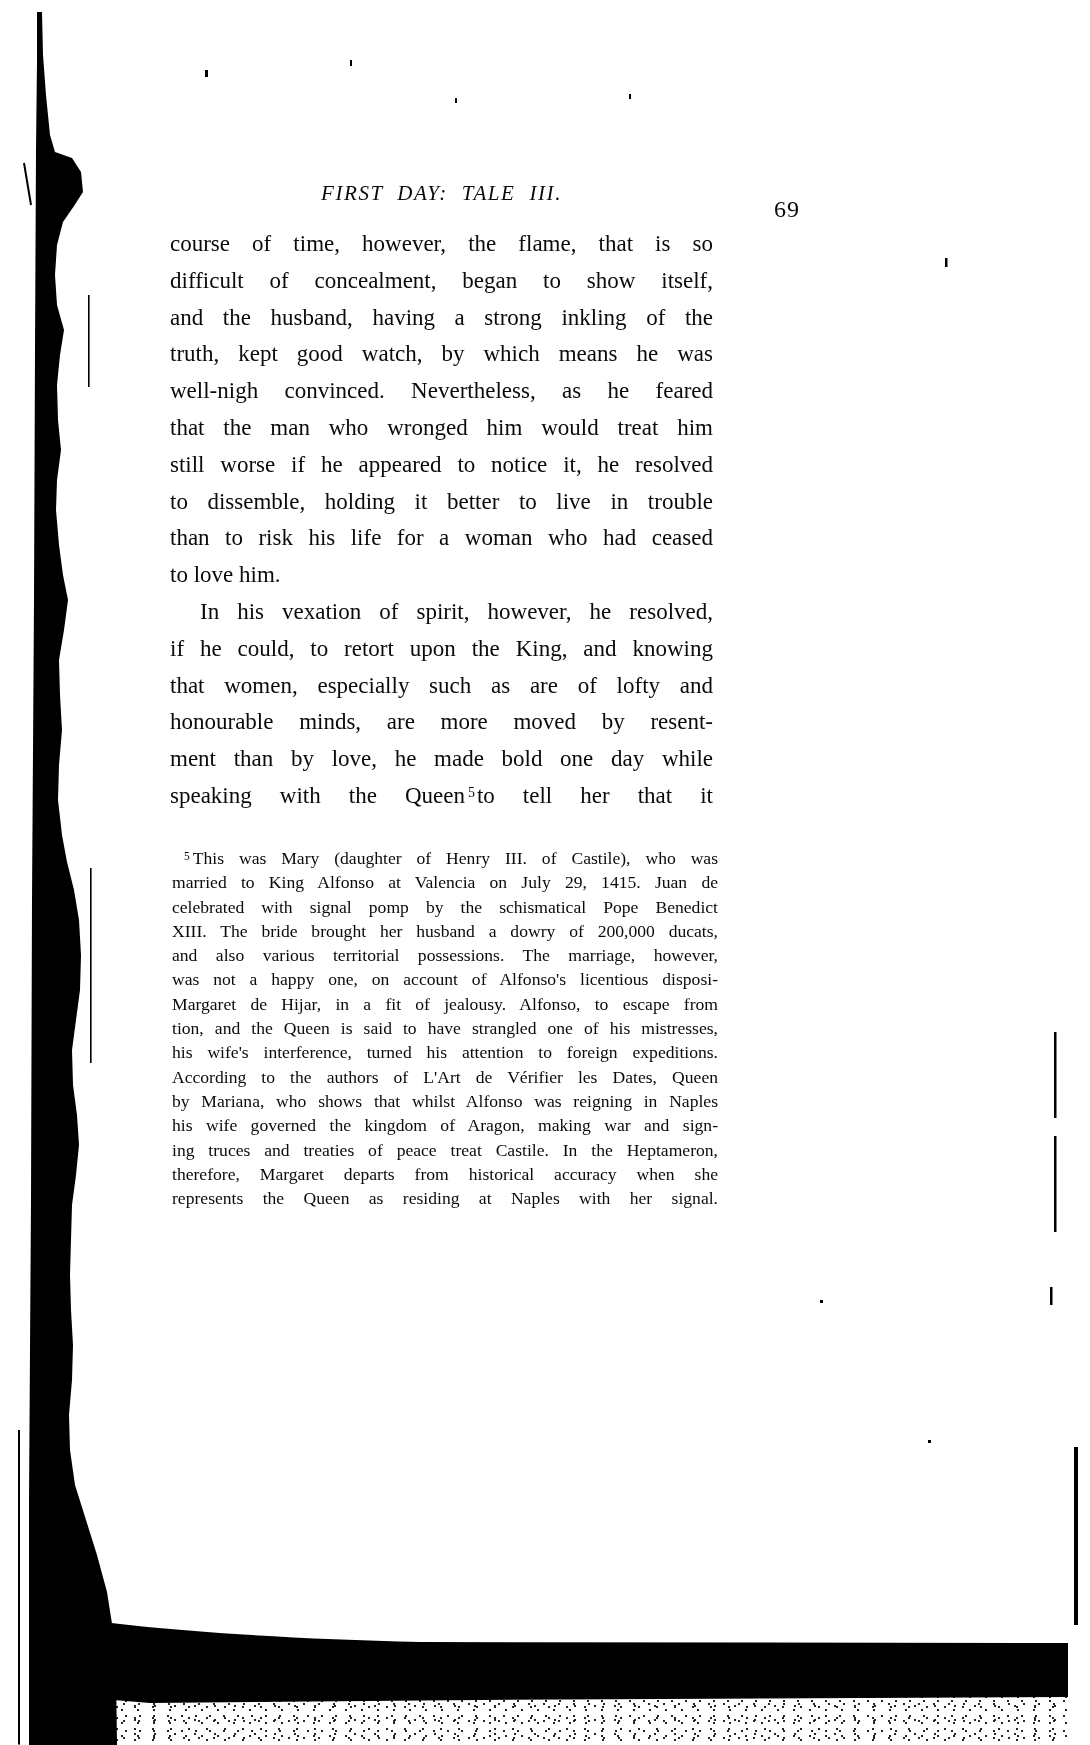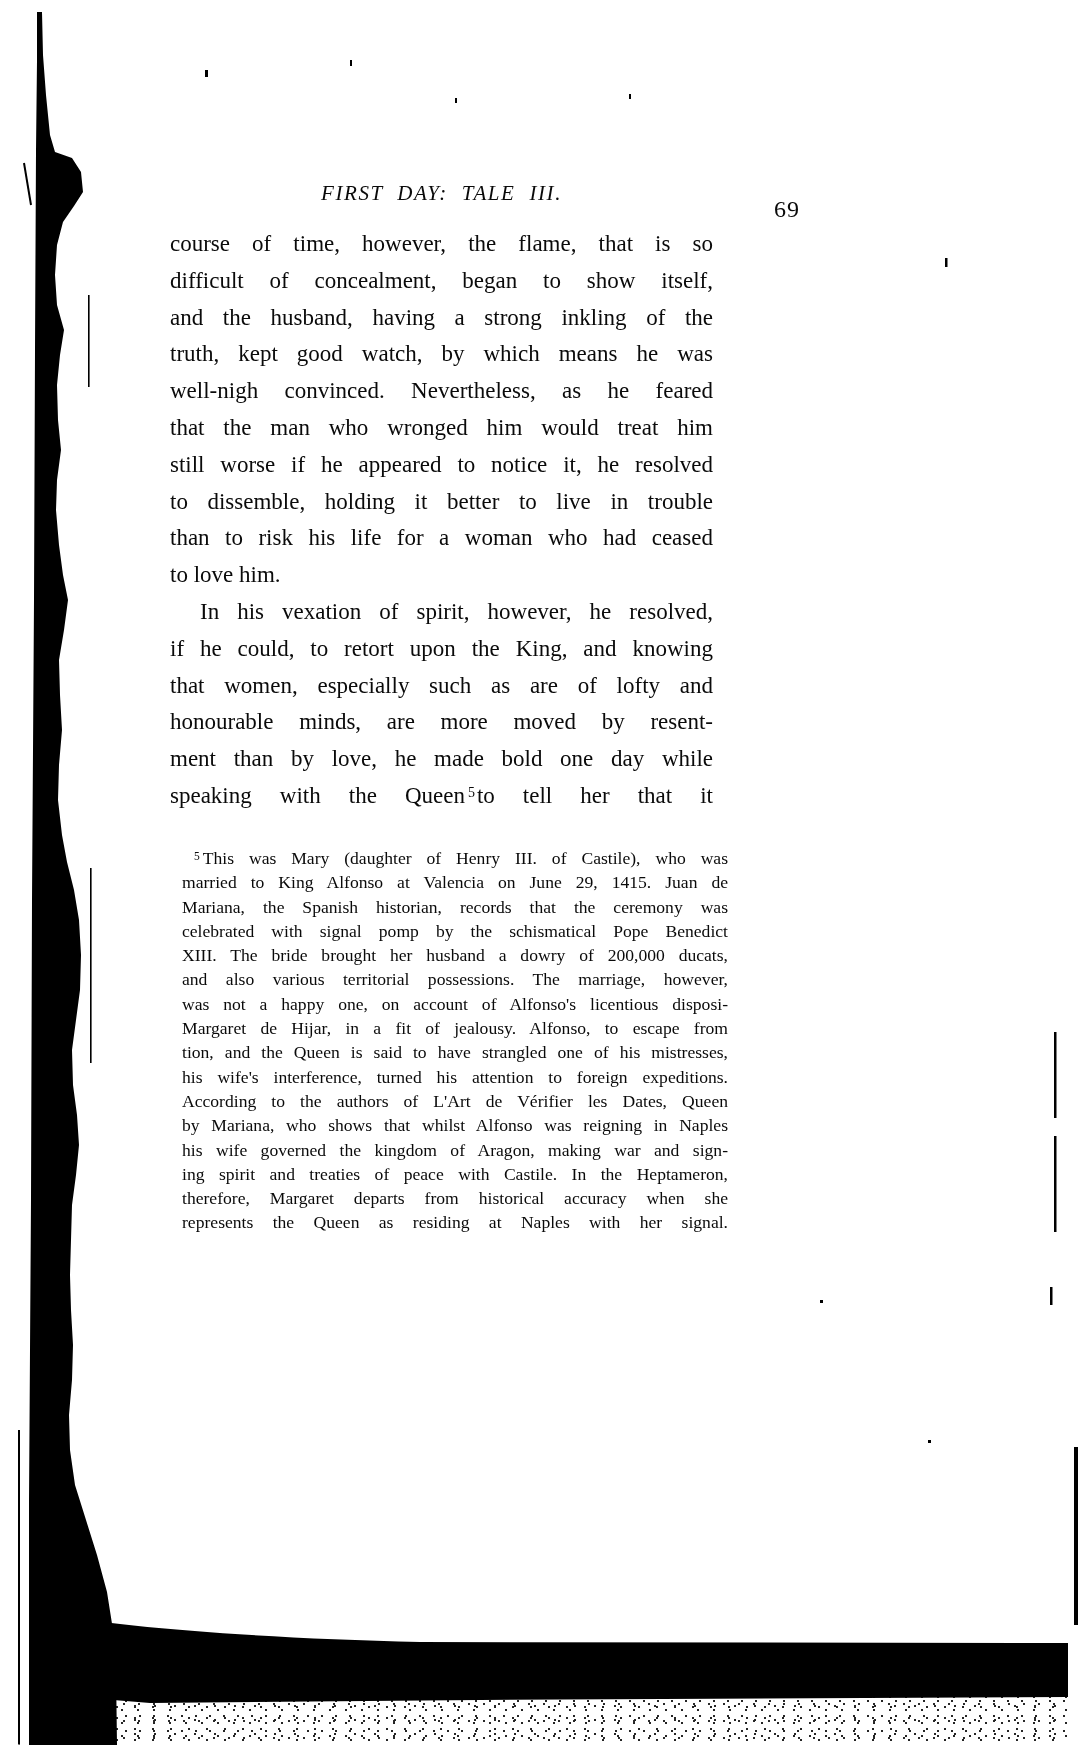--- a/index.html
+++ b/index.html
@@ -34,21 +34,21 @@
   }
   .jline { text-align:justify; text-align-last:justify; height:36.8px; overflow:visible; }
   .jlast { text-align-last:left; }
   .indent { text-indent:30px; }
   sup.fn-ref {
     font-size:14px; line-height:0; vertical-align:6px;
     margin-left:3px; margin-right:2px;
   }
   
   .footnote {
-    position:absolute; left:182px; top:846px; width:546px;
+    position:absolute; left:172px; top:846px; width:546px;
     font-size:17.6px;
     line-height:24.3px;
   }
   .fn-line { text-align:justify; text-align-last:justify; height:24.3px; }
   .fn-first { text-indent:12px; }
   sup.fn-marker { font-size:11.5px; line-height:0; vertical-align:4px; margin-right:3px; }
   .fn-italic { }
   
   .artifacts { position:absolute; left:0; top:0; width:1090px; height:1745px; pointer-events:none; }
   .speckle {
@@ -89,33 +89,32 @@
       <div class="jline">if he could, to retort upon the King, and knowing</div>
       <div class="jline">that women, especially such as are of lofty and</div>
       <div class="jline">honourable minds, are more moved by resent-</div>
       <div class="jline">ment than by love, he made bold one day while</div>
       <div class="jline"><span>speaking with the Queen</span><sup class="fn-ref">5</sup><span>to tell her that it</span></div>
     </div>
   </div>
 
   <div class="footnote">
     <div class="fn-line fn-first"><sup class="fn-marker">5</sup><span>This was Mary (daughter of Henry III. of Castile), who was</span></div>
-    <div class="fn-line">married to King Alfonso at Valencia on June 29, 1415.  Juan de</div>
-    <div class="fn-line">Mariana, the Spanish historian, records that the ceremony was</div>
+    <div class="fn-line">married to King Alfonso at Valencia on July 29, 1415.  Juan de</div>
     <div class="fn-line">celebrated with signal pomp by the schismatical Pope Benedict</div>
     <div class="fn-line">XIII.  The bride brought her husband a dowry of 200,000 ducats,</div>
     <div class="fn-line">and also various territorial possessions.  The marriage, however,</div>
     <div class="fn-line">was not a happy one, on account of Alfonso's licentious disposi-</div>
     <div class="fn-line">Margaret de Hijar, in a fit of jealousy.  Alfonso, to escape from</div>
     <div class="fn-line">tion, and the Queen is said to have strangled one of his mistresses,</div>
     <div class="fn-line">his wife's interference, turned his attention to foreign expeditions.</div>
     <div class="fn-line"><span>According to the authors of </span><span class="fn-italic">L'Art de Vérifier les Dates</span><span>, Queen</span></div>
     <div class="fn-line">by Mariana, who shows that whilst Alfonso was reigning in Naples</div>
     <div class="fn-line">his wife governed the kingdom of Aragon, making war and sign-</div>
-    <div class="fn-line"><span>ing spirit and treaties of peace with Castile.  In the </span><span class="fn-italic">Heptameron</span><span>,</span></div>
+    <div class="fn-line"><span>ing truces and treaties of peace treat Castile.  In the </span><span class="fn-italic">Heptameron</span><span>,</span></div>
     <div class="fn-line">therefore, Margaret departs from historical accuracy when she</div>
     <div class="fn-line">represents the Queen as residing at Naples with her signal.</div>
   </div>
 
   <svg class="artifacts" width="1090" height="1745" viewBox="0 0 1090 1745" xmlns="http://www.w3.org/2000/svg">
 
     <path fill="#000000" d="M37,12 L42,12 L43,55 L46,95 L50,135 L55,152 L72,158 L81,172 L83,192 L74,206 L63,222 L57,245 L55,275 L57,305 L64,330 L60,355 L57,385 L58,420 L61,450 L57,480 L56,510 L59,545 L63,575 L68,600 L64,630 L59,660 L60,695 L62,730 L59,765 L58,800 L62,835 L67,862 L74,890 L79,920 L81,955 L80,990 L76,1020 L72,1050 L73,1085 L77,1115 L79,1145 L76,1175 L72,1205 L71,1240 L70,1275 L71,1310 L73,1345 L72,1380 L69,1415 L70,1450 L75,1485 L86,1520 L97,1555 L107,1592 L113,1630 L116,1670 L117,1745 L29,1745 L29,1500 L31,1200 L32,900 L34,600 L35,350 L36,150 L37,60 Z"></path>
 
     <path fill="#000000" d="M40,1612 C120,1628 260,1638 420,1642 L1068,1643 L1068,1697 L480,1700 L150,1703 L40,1694 Z"></path>
 

